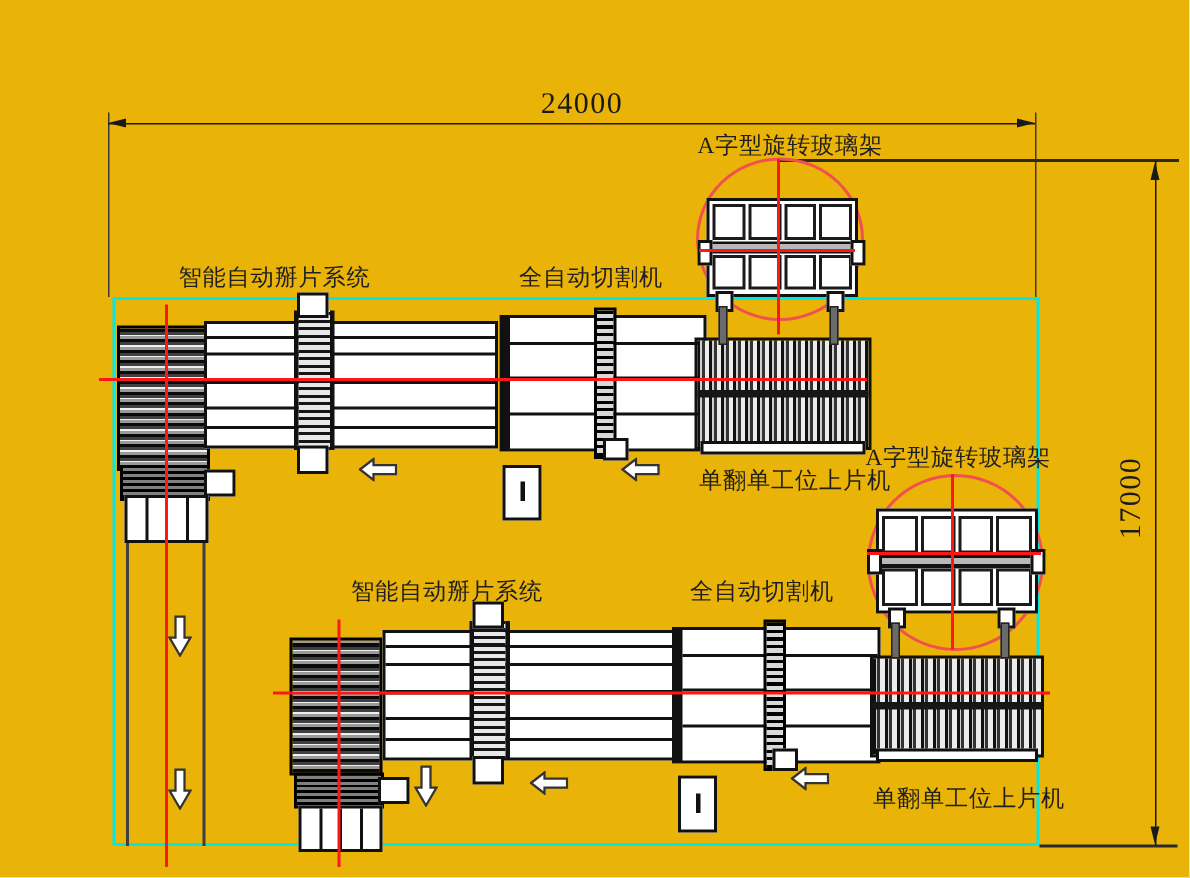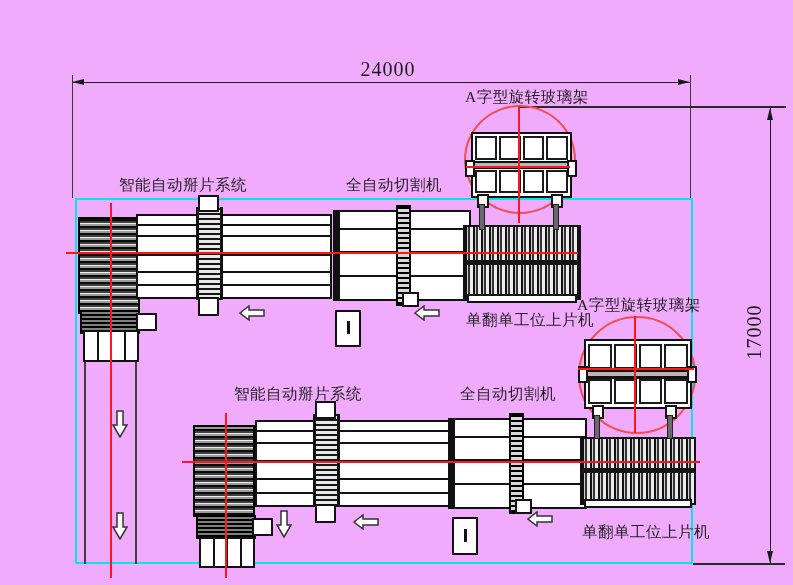--- a/index.html
+++ b/index.html
@@ -1,16 +1,16 @@
 <!DOCTYPE html>
 <html><head>
 <meta charset="utf-8">
 <style>
   html,body{margin:0;padding:0;background:#fff;}
-  #canvas{position:relative;width:793px;height:585px;background:#f0abfc;overflow:hidden;
+  #canvas{position:relative;width:793px;height:585px;background:#eab308;overflow:hidden;
           font-family:"Liberation Serif","DejaVu Serif",serif;}
   .abs{position:absolute;}
   
   .blk{background:#1a1a1a;}
   .thin{background:#3a3a3a;}
   .red{background:#ff1616;}
   .cyanbox{border:2px solid #00e8e8;}
   
   .ah{width:0;height:0;}
   .ah-left{border-top:3px solid transparent;border-bottom:3px solid transparent;border-right:12px solid #1a1a1a;}

